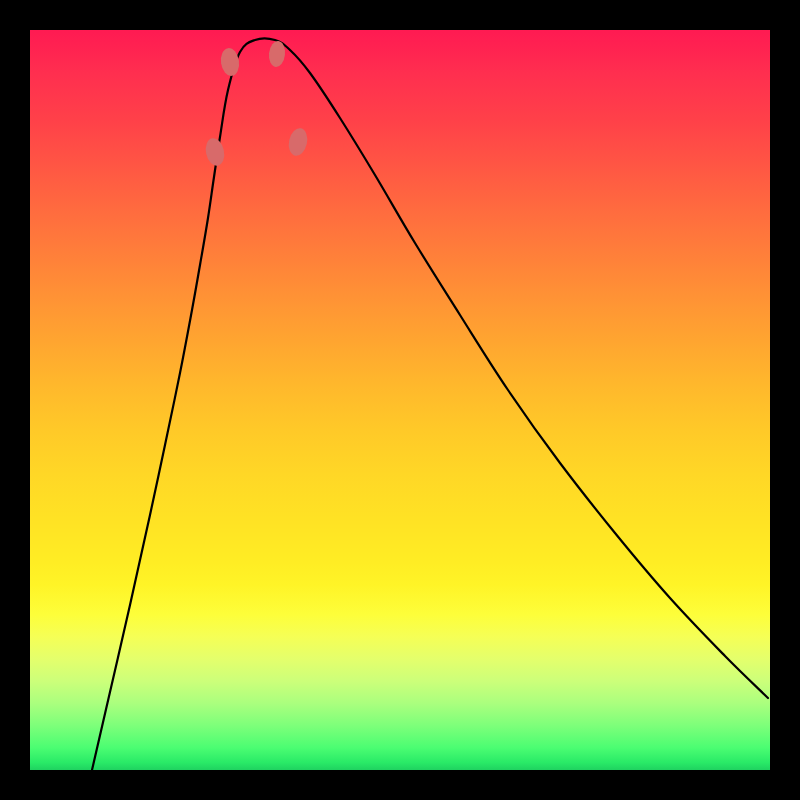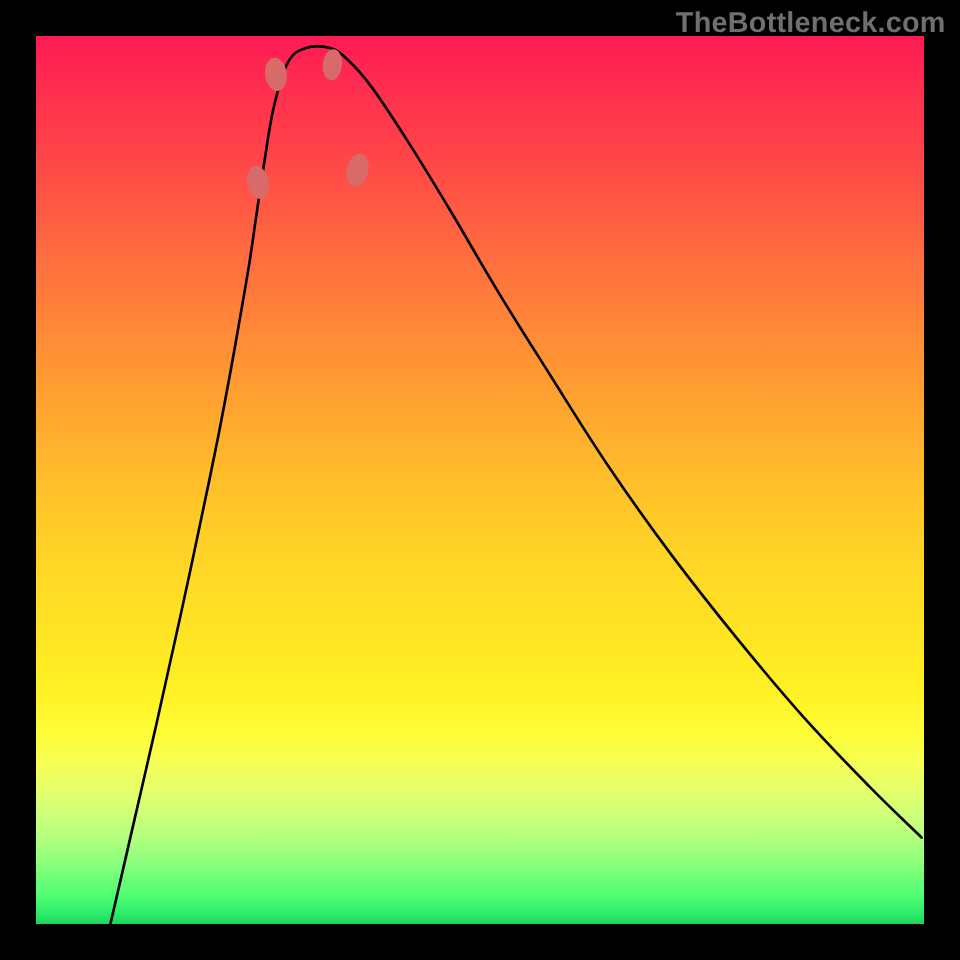--- a/index.html
+++ b/index.html
@@ -69,21 +69,20 @@
   }
   .marker {
     fill: #d86a6a;
     stroke: none;
   }
 </style>
 </head>
 <body>
 
 <div class="frame">
-  <div class="watermark">TheBottleneck.com</div>
   <div class="plot">
     <svg class="curves" viewBox="0 0 740 740" preserveAspectRatio="none">
       <path id="curve-path" class="curve-line" d="M 62 740 C 65.2 726.0, 73.2 691.7, 80 662 C 86.8 632.3, 92.8 606.9, 100 575 C 107.2 543.1, 113.7 513.8, 120 485 C 126.3 456.2, 129.6 440.6, 135 415 C 140.4 389.4, 145.1 367.3, 150 343 C 154.9 318.7, 158.4 299.4, 162 280 C 165.6 260.6, 167.1 251.6, 170 235 C 172.9 218.4, 175.5 203.8, 178 188 C 180.5 172.2, 181.8 161.6, 184 147 C 186.2 132.4, 187.5 122.7, 190 107 C 192.5 91.3, 194.4 75.3, 198 60 C 201.6 44.7, 205.1 31.0, 210 22 C 214.9 13.0, 218.7 12.2, 225 10 C 231.3 7.8, 238.7 8.2, 245 10 C 251.3 11.8, 253.7 14.1, 260 20 C 266.3 25.9, 271.0 30.8, 280 43 C 289.0 55.2, 298.3 69.6, 310 88 C 321.7 106.4, 331.5 122.5, 345 145 C 358.5 167.5, 369.7 187.8, 385 213 C 400.3 238.2, 413.3 258.5, 430 285 C 446.7 311.5, 460.0 333.4, 478 360 C 496.0 386.6, 510.7 407.3, 530 433 C 549.3 458.7, 565.2 478.7, 585 503 C 604.8 527.3, 620.2 545.9, 640 568 C 659.8 590.1, 677.4 608.0, 695 626 C 712.6 644.0, 730.3 660.4, 738 668"></path>
       <g id="markers">
           <ellipse cx="185" cy="122" rx="9" ry="14" class="marker" transform="rotate(-12 185 122)"></ellipse>
           <ellipse cx="200" cy="32" rx="9" ry="14" class="marker" transform="rotate(-8 200 32)"></ellipse>
           <ellipse cx="247" cy="24" rx="8" ry="13" class="marker" transform="rotate(6 247 24)"></ellipse>
           <ellipse cx="268" cy="112" rx="9" ry="14" class="marker" transform="rotate(12 268 112)"></ellipse>
         </g>
     </svg>

